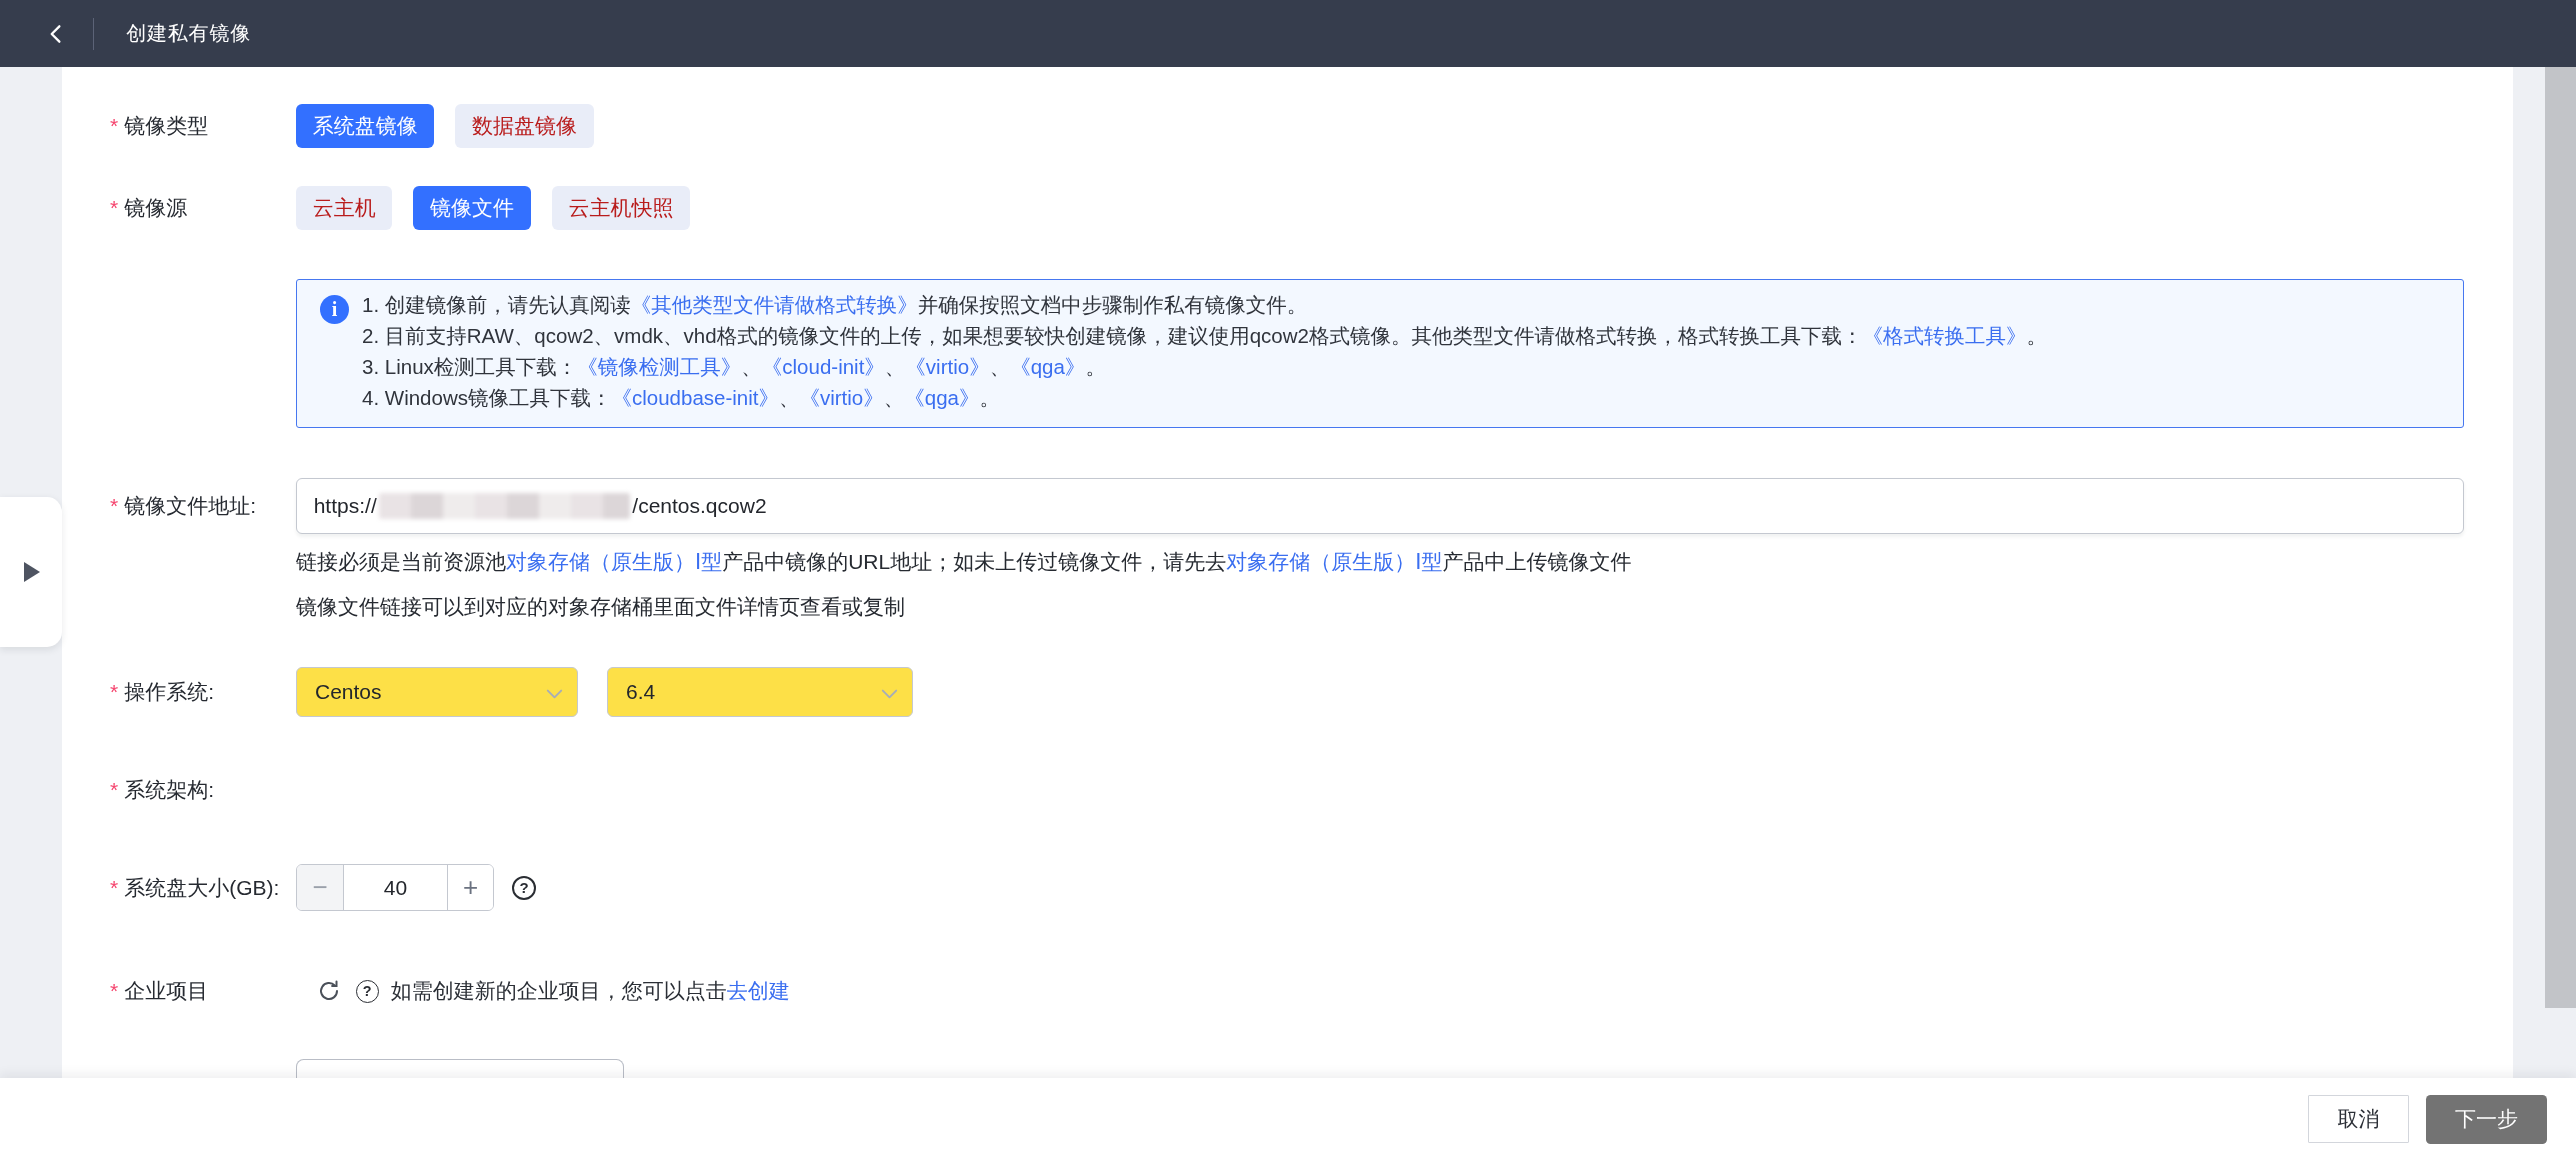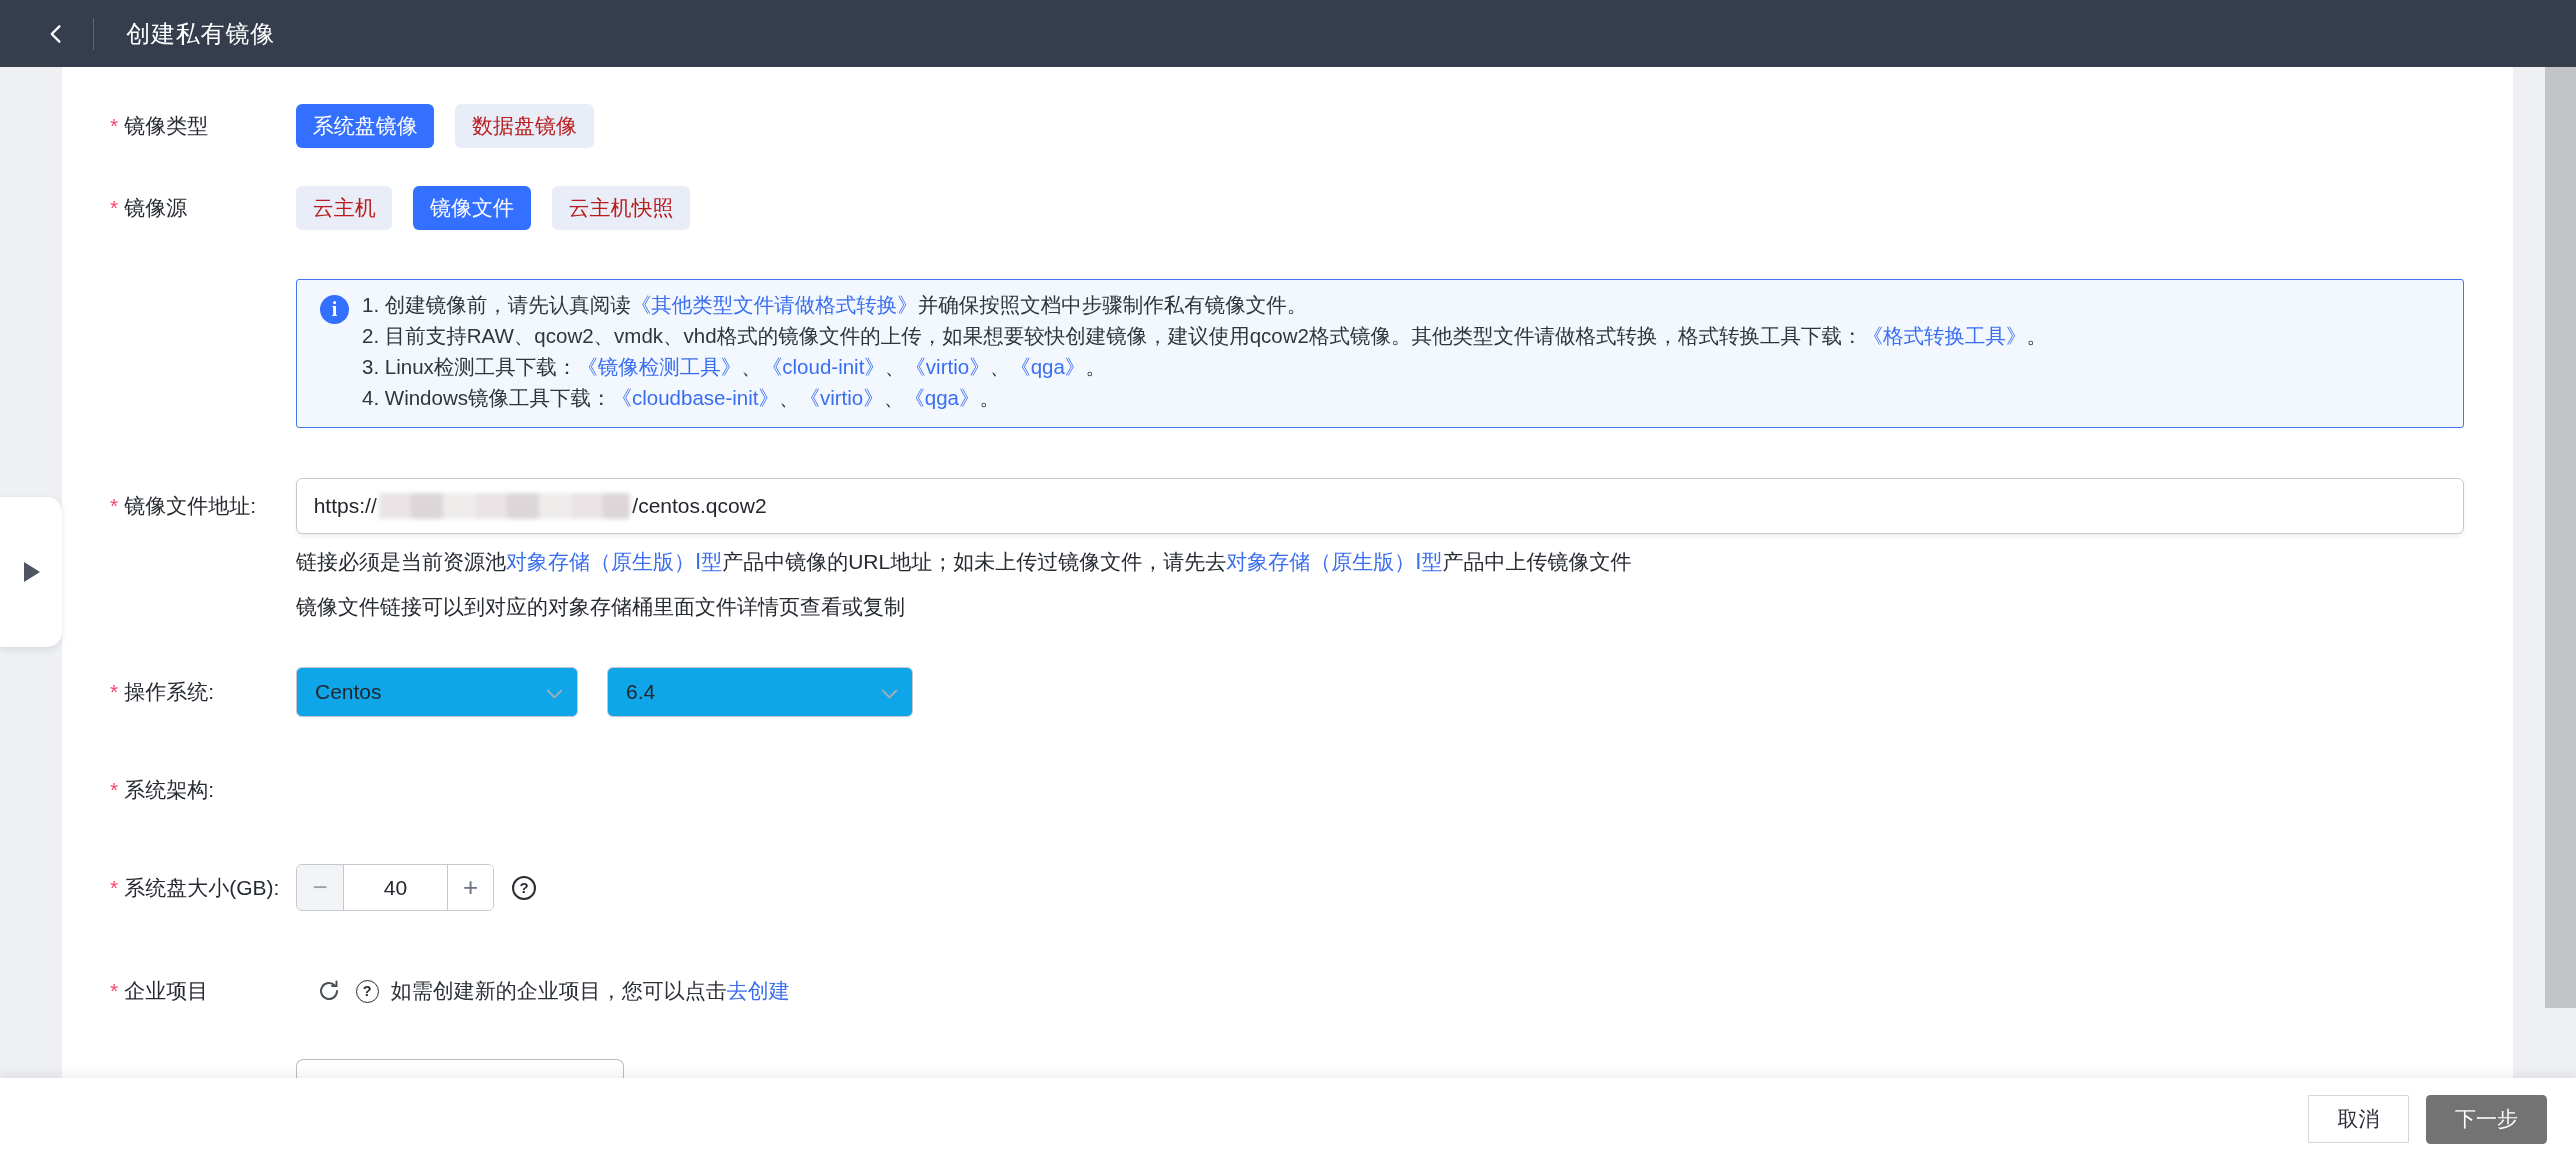--- a/index.html
+++ b/index.html
@@ -8,21 +8,21 @@
     font-family:"Liberation Sans","DejaVu Sans",sans-serif;
     background:#eef0f4; color:#2b2f36; font-size:21px;
   }
   
   .header {
     position:absolute; left:0; top:0; width:2576px; height:67px;
     background:#363d4d; display:flex; align-items:center; z-index:30;
   }
   .back-btn { width:46px; height:46px; margin-left:33px; display:flex; align-items:center; justify-content:center; cursor:pointer; }
   .hdr-divider { width:1.5px; height:32px; background:#5c6377; margin:0 0 0 13.7px; }
-  .hdr-title { color:#ffffff; font-size:24px; margin-left:32px; letter-spacing:0.8px; }
+  .hdr-title { color:#ffffff; font-size:20px; margin-left:32px; letter-spacing:0.8px; }
   
   .panel { position:absolute; left:62px; top:67px; width:2451px; height:1011px; background:#ffffff; }
   .left-tab {
     position:absolute; left:0; top:497px; width:62px; height:150px; background:#ffffff;
     border-radius:0 15px 15px 0; box-shadow:0 2.3px 7.6px rgba(30,35,45,.10); z-index:5;
   }
   .left-tab .tri {
     position:absolute; left:24px; top:65px; width:0; height:0;
     border-left:16.7px solid #4e5461; border-top:10px solid transparent; border-bottom:10px solid transparent;
   }
@@ -56,21 +56,21 @@
     color:#23262c; overflow:hidden; white-space:nowrap;
   }
   .redacted {
     display:inline-block; width:251px; height:26px; margin:0 2.3px; vertical-align:middle; border-radius:2.3px;
     background:repeating-linear-gradient(90deg,#e9e3e5 0 32px,#dcd6d8 32px 64px,#efecec 64px 96px);
     filter:blur(2.3px);
   }
   .help-line { position:absolute; left:296px; color:#262a31; z-index:2; white-space:nowrap; }
   
   .select {
-    position:relative; height:50px; border:1.5px solid #c4c8d0; border-radius:6px; background:#0ea5e9;
+    position:relative; height:50px; border:1.5px solid #c4c8d0; border-radius:6px; background:#fde047;
     display:flex; align-items:center; padding:0 43px 0 18px; color:#23262c; cursor:pointer;
   }
   .select .chev { position:absolute; right:10.6px; top:13.7px; }
   
   .stepper { display:flex; height:47px; border:1.5px solid #c4c8d0; border-radius:6px; overflow:hidden; background:#fff; }
   .stepper .st-minus {
     width:47px; background:#f3f4f6; color:#9aa0aa; display:flex; align-items:center; justify-content:center;
     font-size:26px; border-right:1.5px solid #c4c8d0; cursor:pointer;
   }
   .stepper .st-val { width:103px; display:flex; align-items:center; justify-content:center; color:#23262c; }

